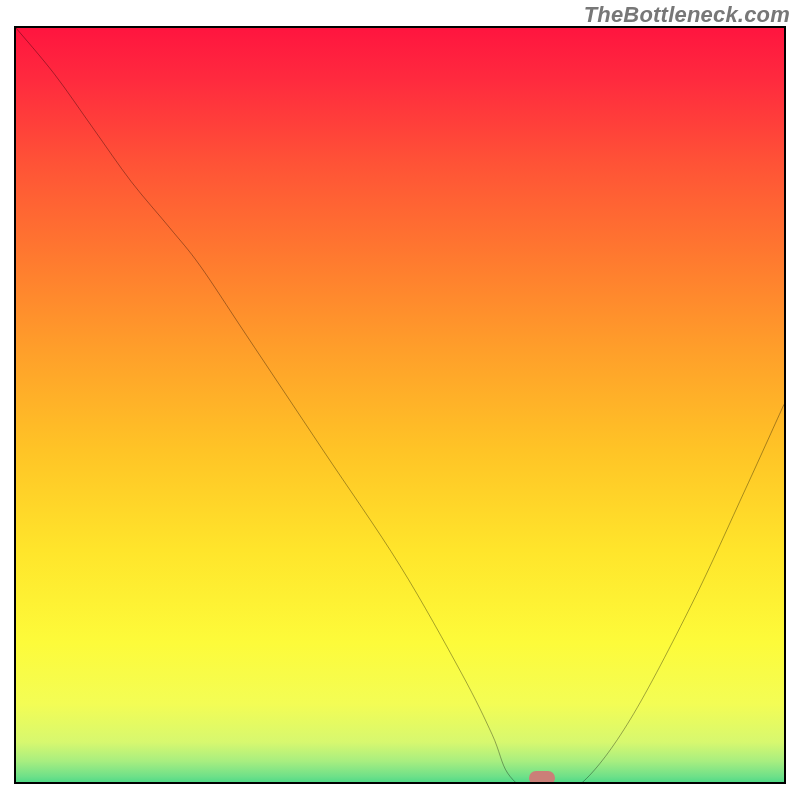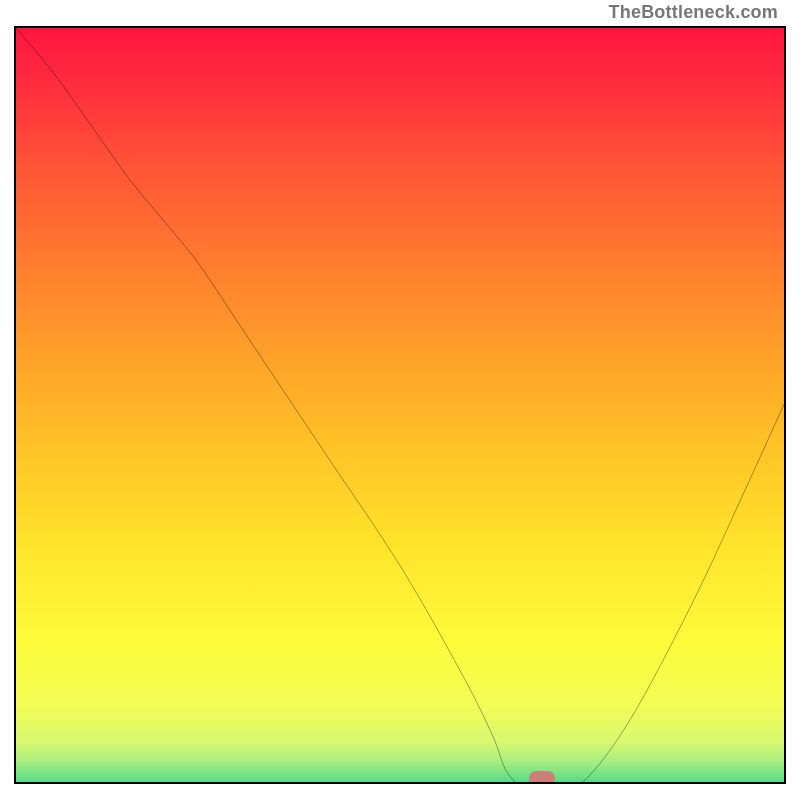--- a/index.html
+++ b/index.html
@@ -11,25 +11,26 @@
     font-family: Arial, Helvetica, sans-serif;
   }
   .container {
     position: relative;
     width: 800px;
     height: 800px;
   }
   .watermark {
     position: absolute;
     top: 2px;
-    right: 22px;
-    font-size: 18px;
+    right: 10px;
+    font-size: 22px;
     font-weight: bold;
     color: #777777;
     letter-spacing: 0.2px;
+    font-style: italic;
   }
   .plot-frame {
     position: absolute;
     left: 14px;
     top: 26px;
     width: 772px;
     height: 758px;
     border: 2px solid #000000;
     box-sizing: border-box;
     overflow: hidden;

